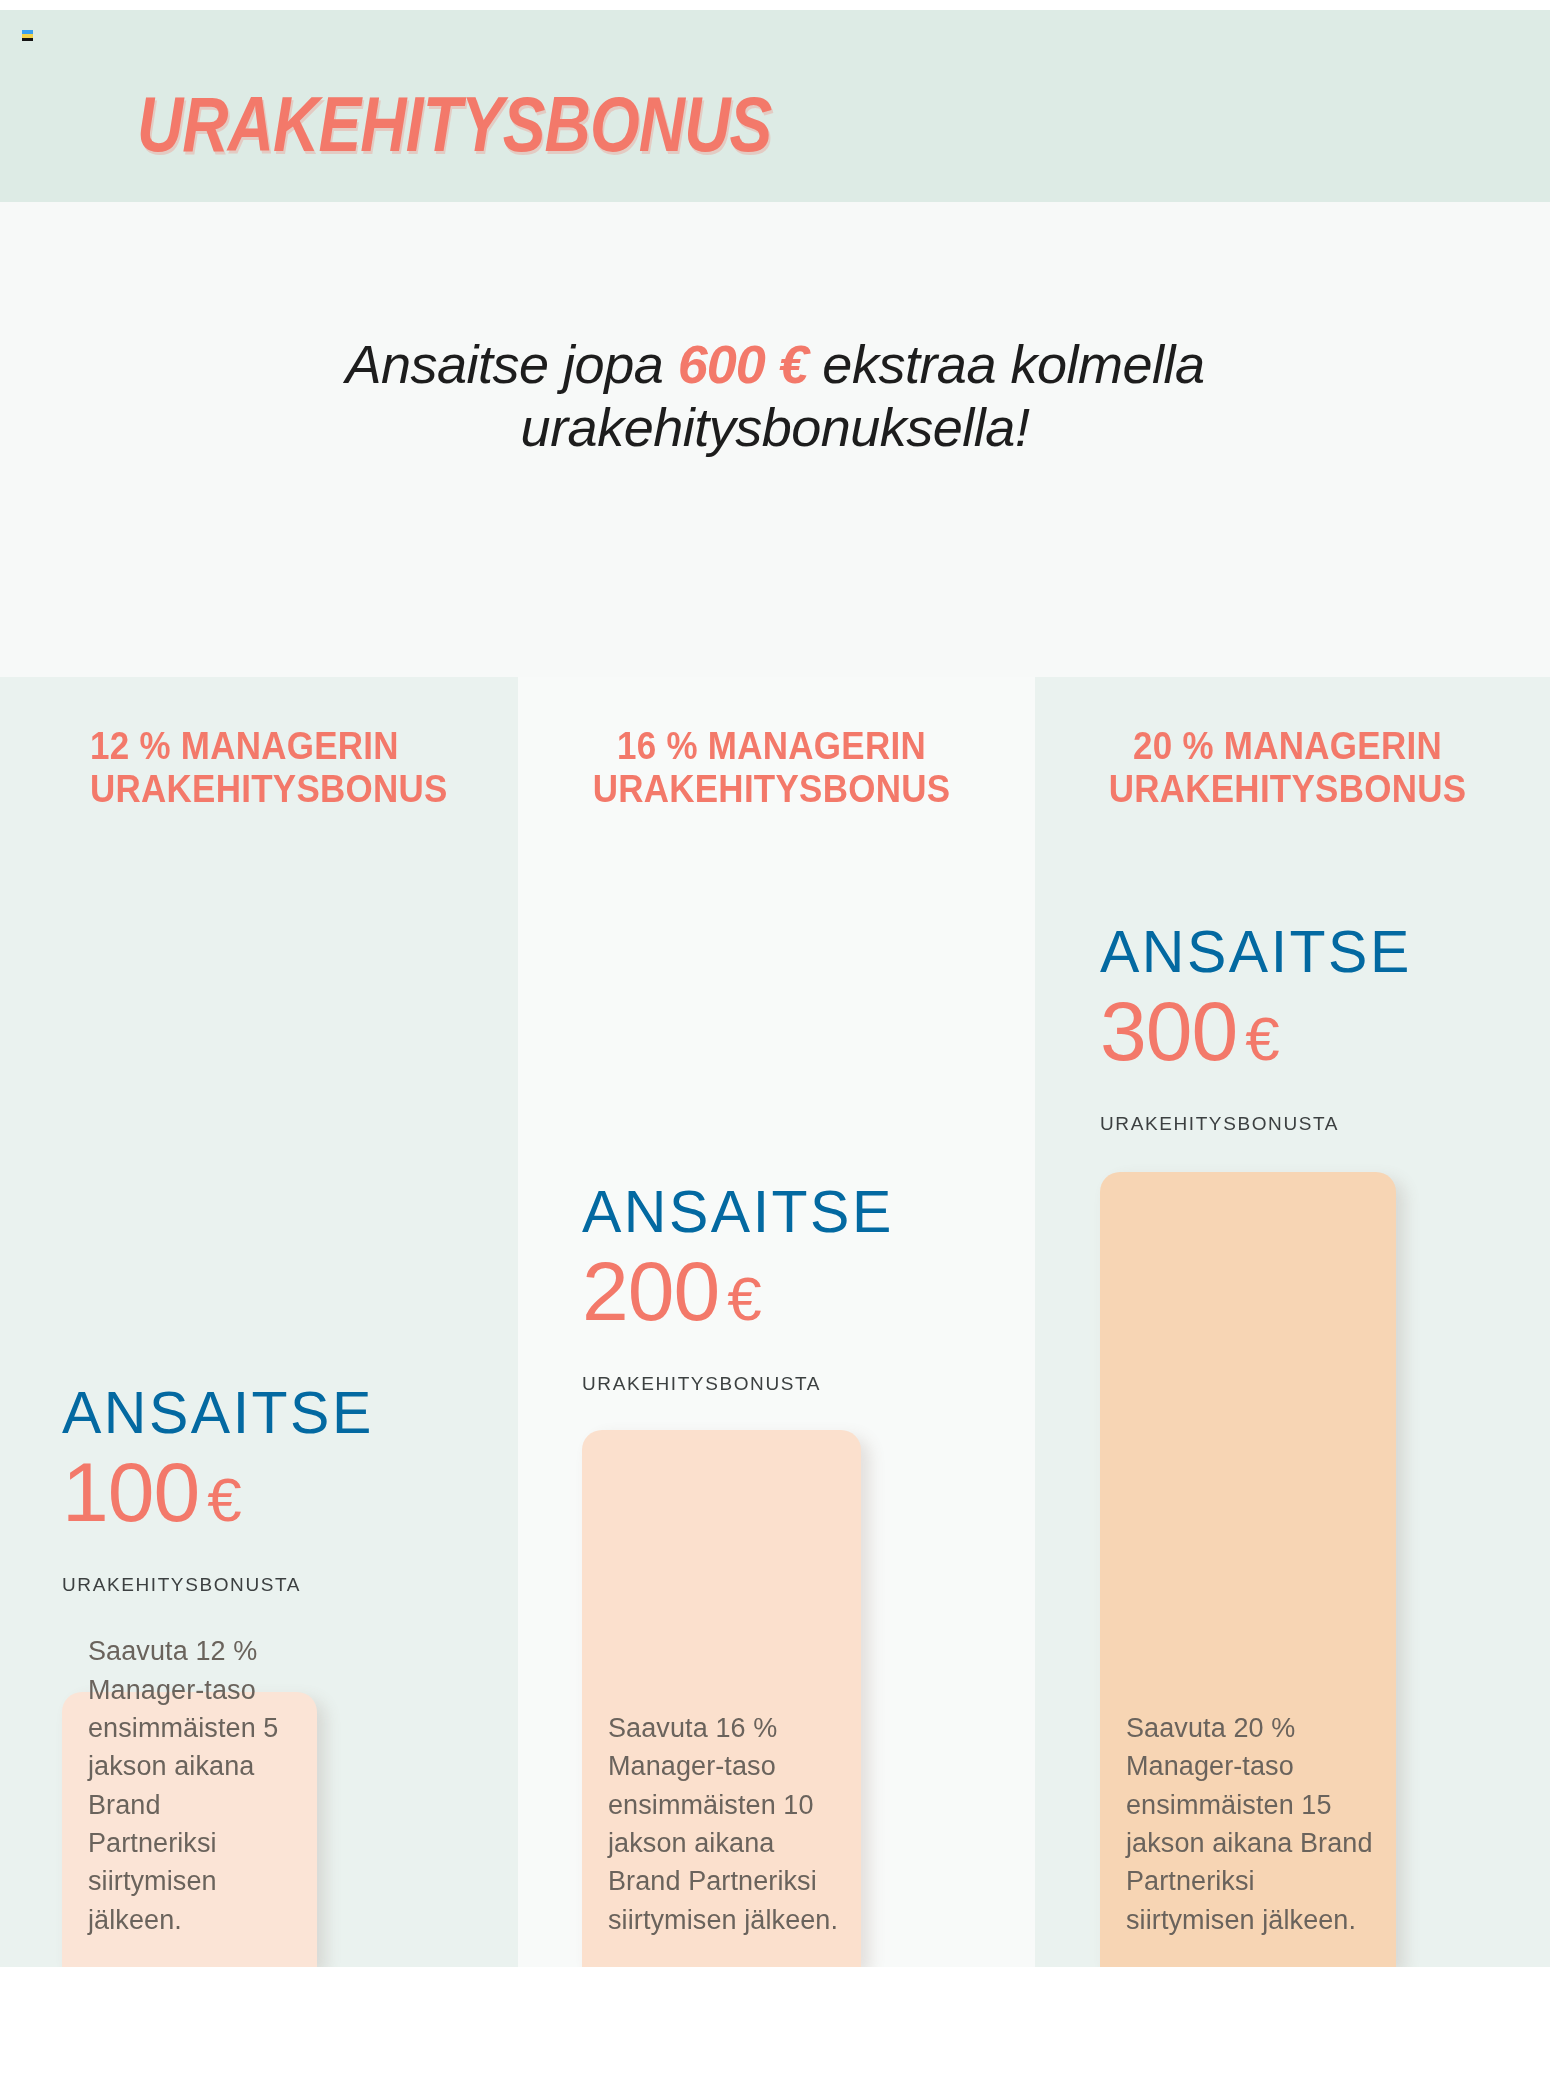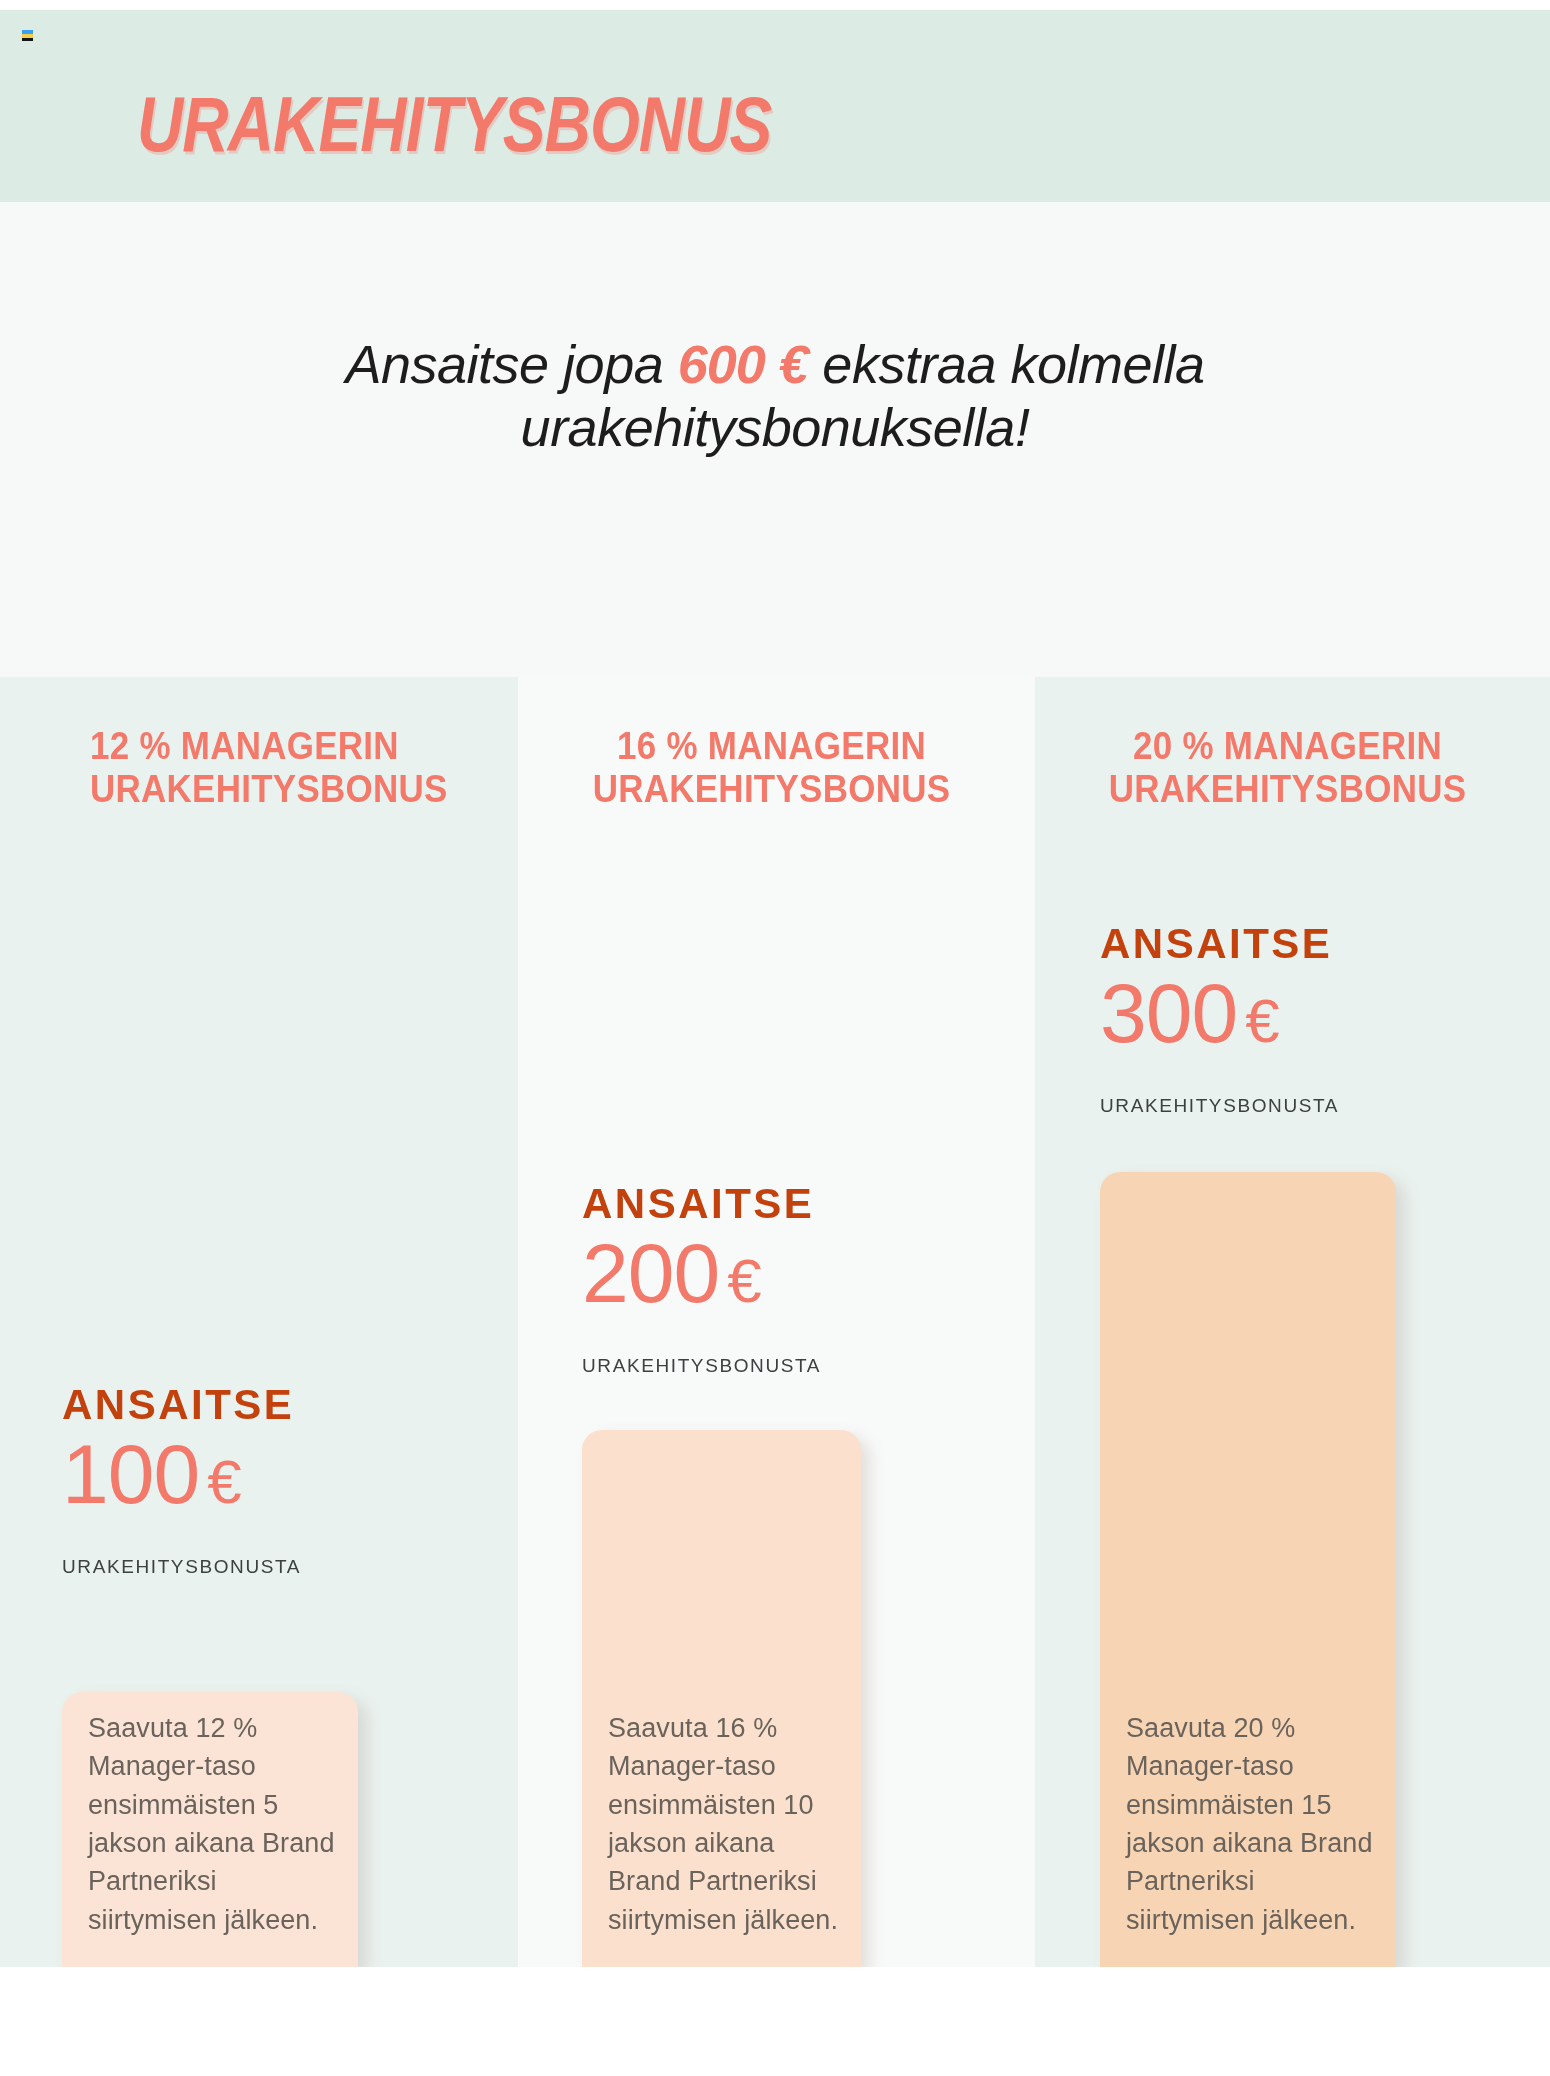--- a/index.html
+++ b/index.html
@@ -105,24 +105,24 @@
     transform:scaleX(0.92);
     transform-origin:left top;
   }
   .col-1 .col-title { left:90px; }
   .col-2 .col-title { left:-5px; width:100%; text-align:center; transform:scaleX(0.92); transform-origin:center top; }
   .col-3 .col-title { left:-5px; width:100%; text-align:center; transform:scaleX(0.92); transform-origin:center top; }
 
   
   .earn { position:absolute; }
   .earn-label {
-    font-size:42px;
-    font-weight:700;
+    font-size:59px;
+    font-weight:400;
     letter-spacing:2.5px;
-    color:#c2410c;
+    color:#0369a1;
     line-height:1.05;
   }
   .earn-amount {
     font-size:84px;
     font-weight:normal;
     color:#f3796a;
     line-height:1.08;
     letter-spacing:-1px;
     margin-top:2px;
   }
@@ -145,21 +145,21 @@
     position:absolute;
     left:26px; right:22px; bottom:28px;
     font-size:27px;
     line-height:1.42;
     color:#6a635c;
     letter-spacing:0.1px;
   }
 
   
   .c1-earn { left:62px; top:706px; }
-  .c1-bar  { left:62px; top:1015px; width:296px; height:275px;
+  .c1-bar  { left:62px; top:1015px; width:255px; height:275px;
              background:#fbe4d6; }
   
   .c2-earn { left:64px; top:505px; }
   .c2-bar  { left:64px; top:753px; width:279px; height:537px;
              background:#fbe0cd; }
   
   .c3-earn { left:65px; top:245px; }
   .c3-bar  { left:65px; top:495px; width:296px; height:795px;
              background:#f7d5b4; }
 

